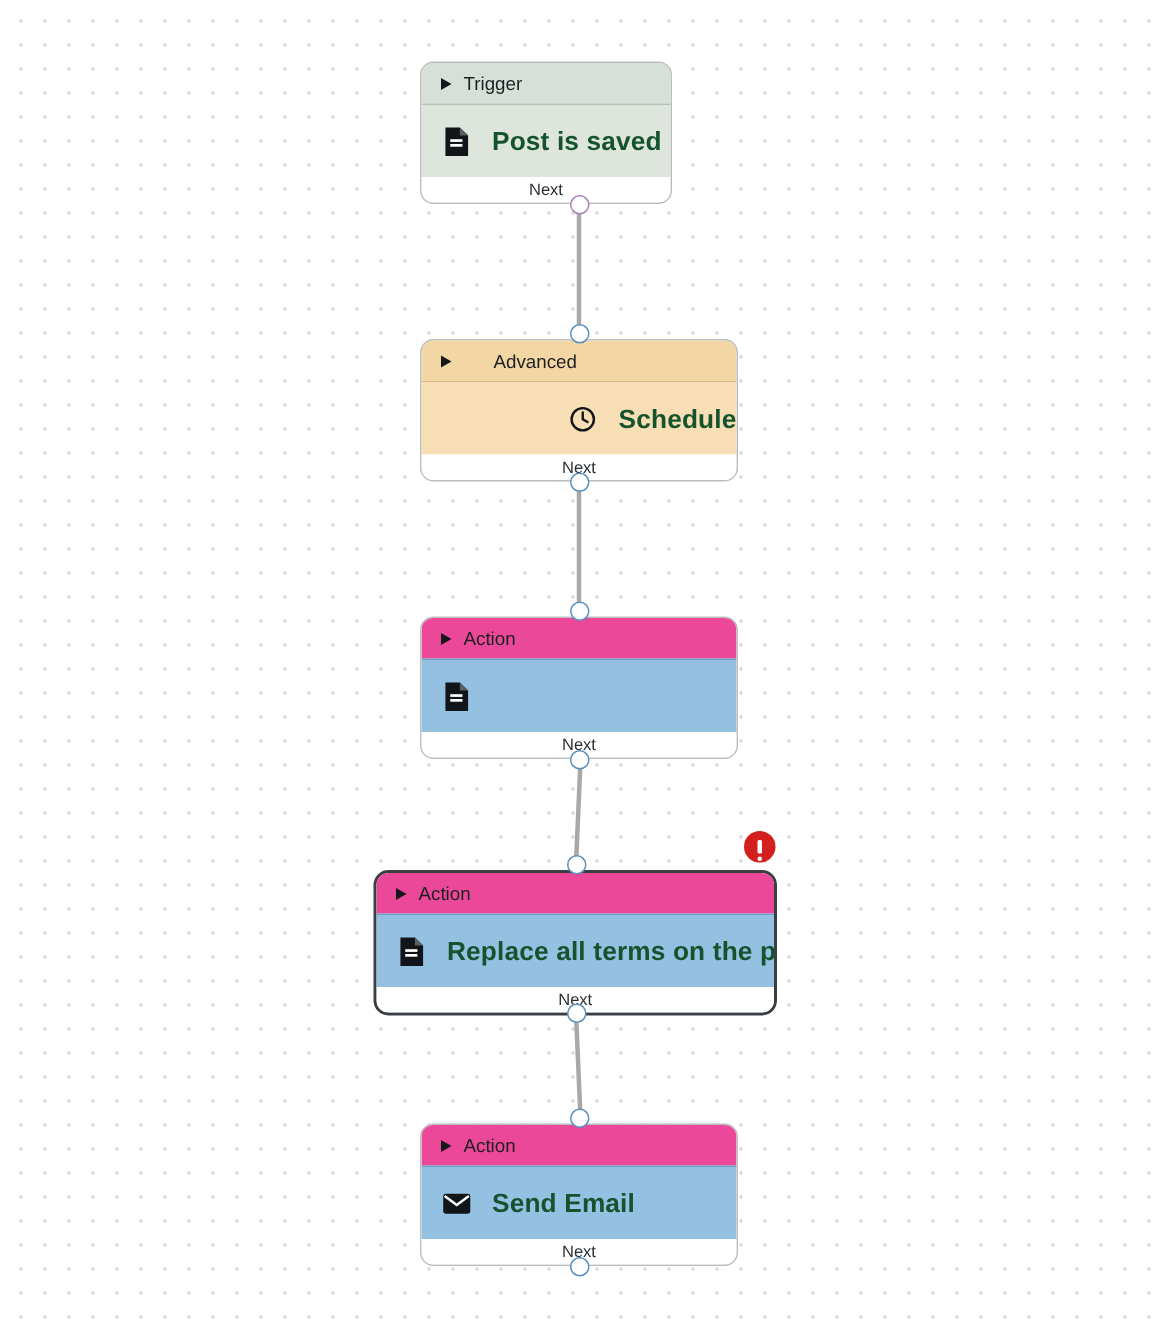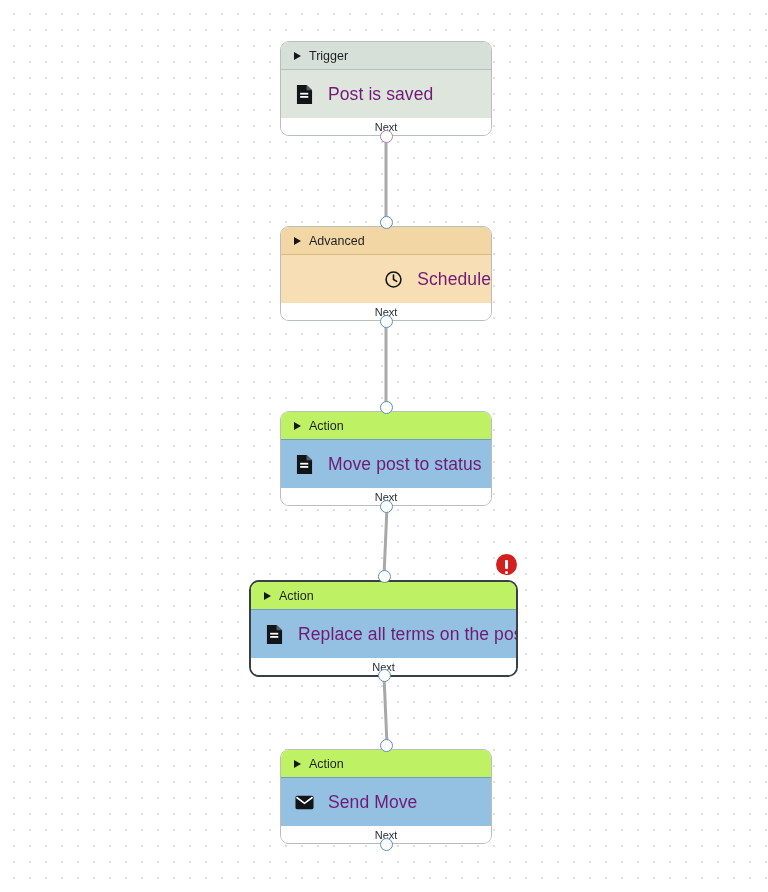--- a/index.html
+++ b/index.html
@@ -83,46 +83,47 @@
     width: 19px;
     height: 21px;
     margin-right: 14px;
     flex: 0 0 auto;
     display: flex;
     align-items: center;
     justify-content: center;
   }
   .node-title {
     font-size: 17.5px;
-    color: #701a75;
+    color: #14532d;
     letter-spacing: 0.1px;
     white-space: nowrap;
+    font-weight: bold;
   }
 
   .node-foot {
     height: 17px;
     background: #ffffff;
     display: flex;
     align-items: center;
     justify-content: center;
     font-size: 11px;
     color: #2b2f33;
     box-sizing: border-box;
   }
 
   
   .t-trigger .node-head { background: #d7e0d8; }
   .t-trigger .node-body { background: #dde5dd; }
   .t-trigger .node-divider { background: #b6c0b7; }
 
-  .t-advanced .node-head { background: #f2d6a4; }
+  .t-advanced .node-head { background: #f2d6a4; gap: 20px; }
   .t-advanced .node-body { background: #f7deb4; justify-content: flex-end; }
   .t-advanced .node-divider { background: #d9b97f; }
 
-  .t-action .node-head { background: #bef264; }
+  .t-action .node-head { background: #ec4899; }
   .t-action .node-body { background: #94c0e2; }
   .t-action .node-divider { background: #6e9ec4; }
 
   .port {
     position: absolute;
     width: 13px;
     height: 13px;
     border-radius: 50%;
     background: #ffffff;
     box-sizing: border-box;
@@ -166,21 +167,21 @@
 <div id="canvas">
 
   <svg id="edges" viewBox="0 0 768 892" width="768" height="892" aria-hidden="true">
       <line x1="386" y1="137" x2="386" y2="222" stroke="#a8a8a8" stroke-width="3" stroke-linecap="round"></line>
       <line x1="386" y1="322" x2="386" y2="407" stroke="#a8a8a8" stroke-width="3" stroke-linecap="round"></line>
       <line x1="387" y1="507" x2="384" y2="576" stroke="#a8a8a8" stroke-width="3" stroke-linecap="round"></line>
       <line x1="384" y1="676" x2="387" y2="745" stroke="#a8a8a8" stroke-width="3" stroke-linecap="round"></line>
     </svg>
 
   <div id="node-layer">
-      <div class="node t-trigger" style="left: 280px; top: 41px; width: 212px;">
+      <div class="node t-trigger" style="left: 280px; top: 41px; width: 168px;">
         <div class="node-head">
           <span class="caret"></span>
           <span>Trigger</span>
         </div>
         <div class="node-divider"></div>
         <div class="node-body">
           <span class="node-icon">
             <svg width="17" height="21" viewBox="0 0 18 22" aria-hidden="true">
               <path d="M1 1h10.2L17 6.6V21H1z" fill="#111418"></path>
               <path d="M11.2 1v5.6H17" fill="#5b5f63"></path>
@@ -217,21 +218,20 @@
         <div class="node-divider"></div>
         <div class="node-body">
           <span class="node-icon">
             <svg width="17" height="21" viewBox="0 0 18 22" aria-hidden="true">
               <path d="M1 1h10.2L17 6.6V21H1z" fill="#111418"></path>
               <path d="M11.2 1v5.6H17" fill="#5b5f63"></path>
               <rect x="4.4" y="9.2" width="8.6" height="1.9" fill="#ffffff"></rect>
               <rect x="4.4" y="12.6" width="8.6" height="1.9" fill="#ffffff"></rect>
             </svg>
           </span>
-          <span class="node-title">Move post to status</span>
         </div>
         <div class="node-foot">Next</div>
       </div>
       <div class="node t-action selected" style="left: 249px; top: 580px; width: 269px;">
         <div class="node-head">
           <span class="caret"></span>
           <span>Action</span>
         </div>
         <div class="node-divider"></div>
         <div class="node-body">
@@ -253,21 +253,21 @@
           <span>Action</span>
         </div>
         <div class="node-divider"></div>
         <div class="node-body">
           <span class="node-icon">
             <svg width="19" height="15" viewBox="0 0 24 18" aria-hidden="true">
               <rect x="0.6" y="0.6" width="22.8" height="16.8" rx="2" fill="#111418"></rect>
               <path d="M1.8 2.4L12 10 22.2 2.4" fill="none" stroke="#ffffff" stroke-width="2.1"></path>
             </svg>
           </span>
-          <span class="node-title">Send Move</span>
+          <span class="node-title">Send Email</span>
         </div>
         <div class="node-foot">Next</div>
       </div>
     </div>
   <div id="port-layer">
       <div class="port purple" style="left: 379.5px; top: 129.5px;"></div>
       <div class="port blue" style="left: 379.5px; top: 215.5px;"></div>
       <div class="port blue" style="left: 379.5px; top: 314.5px;"></div>
       <div class="port blue" style="left: 379.5px; top: 400.5px;"></div>
       <div class="port blue" style="left: 379.5px; top: 499.5px;"></div>

